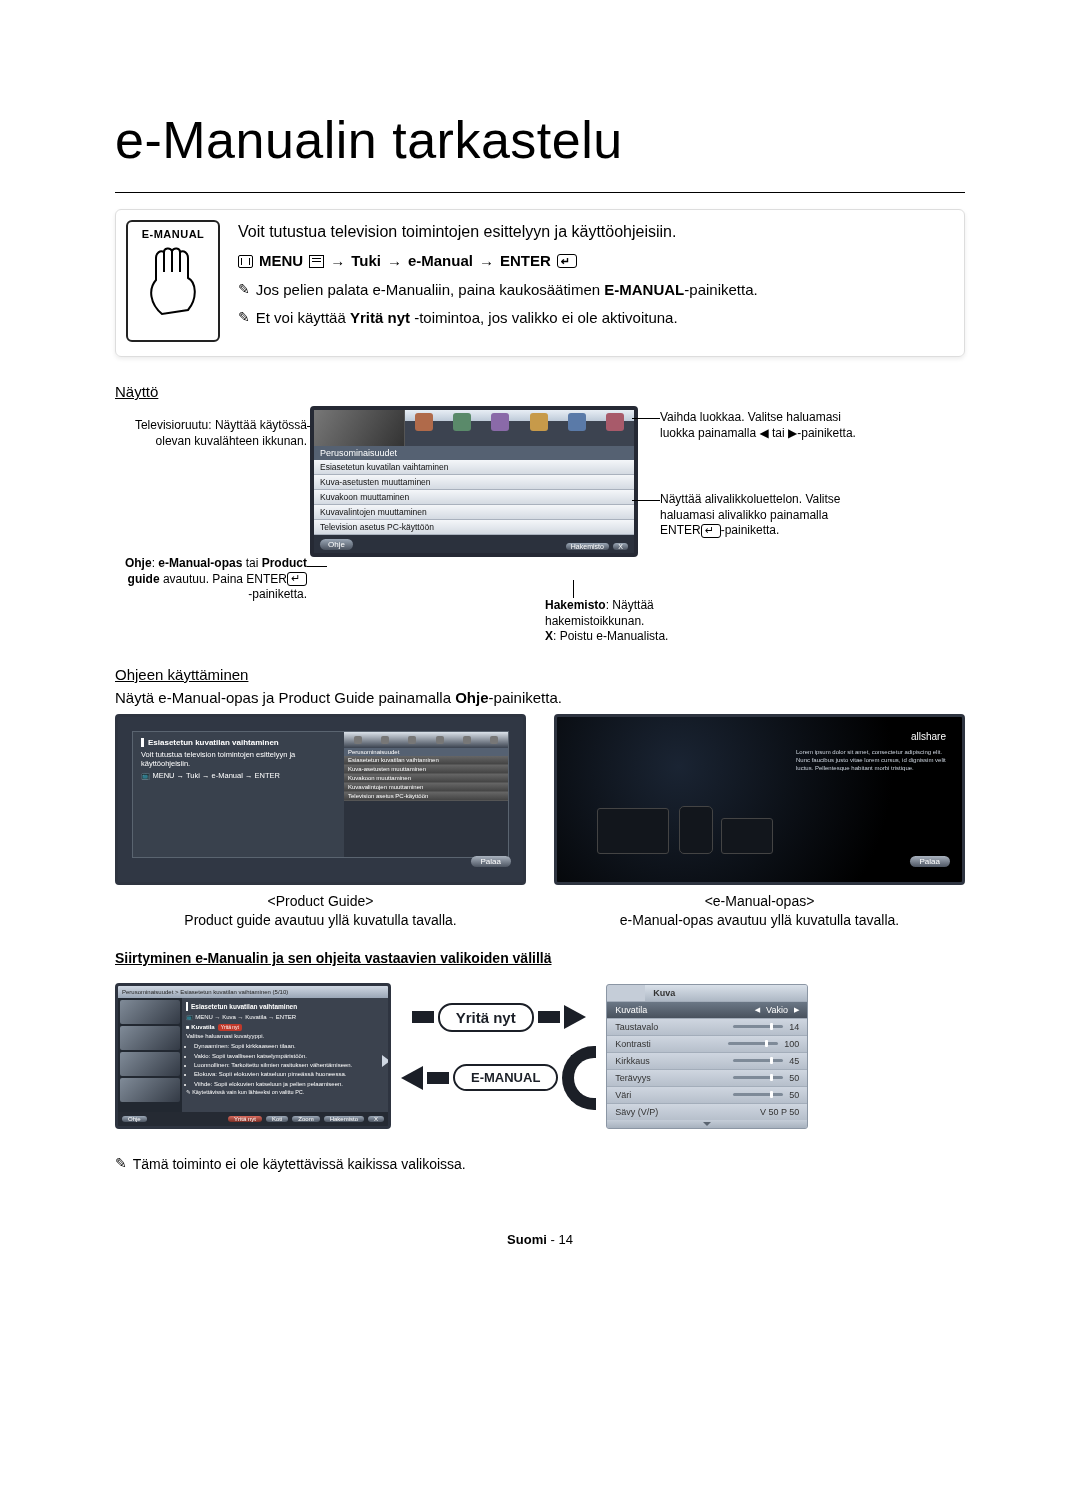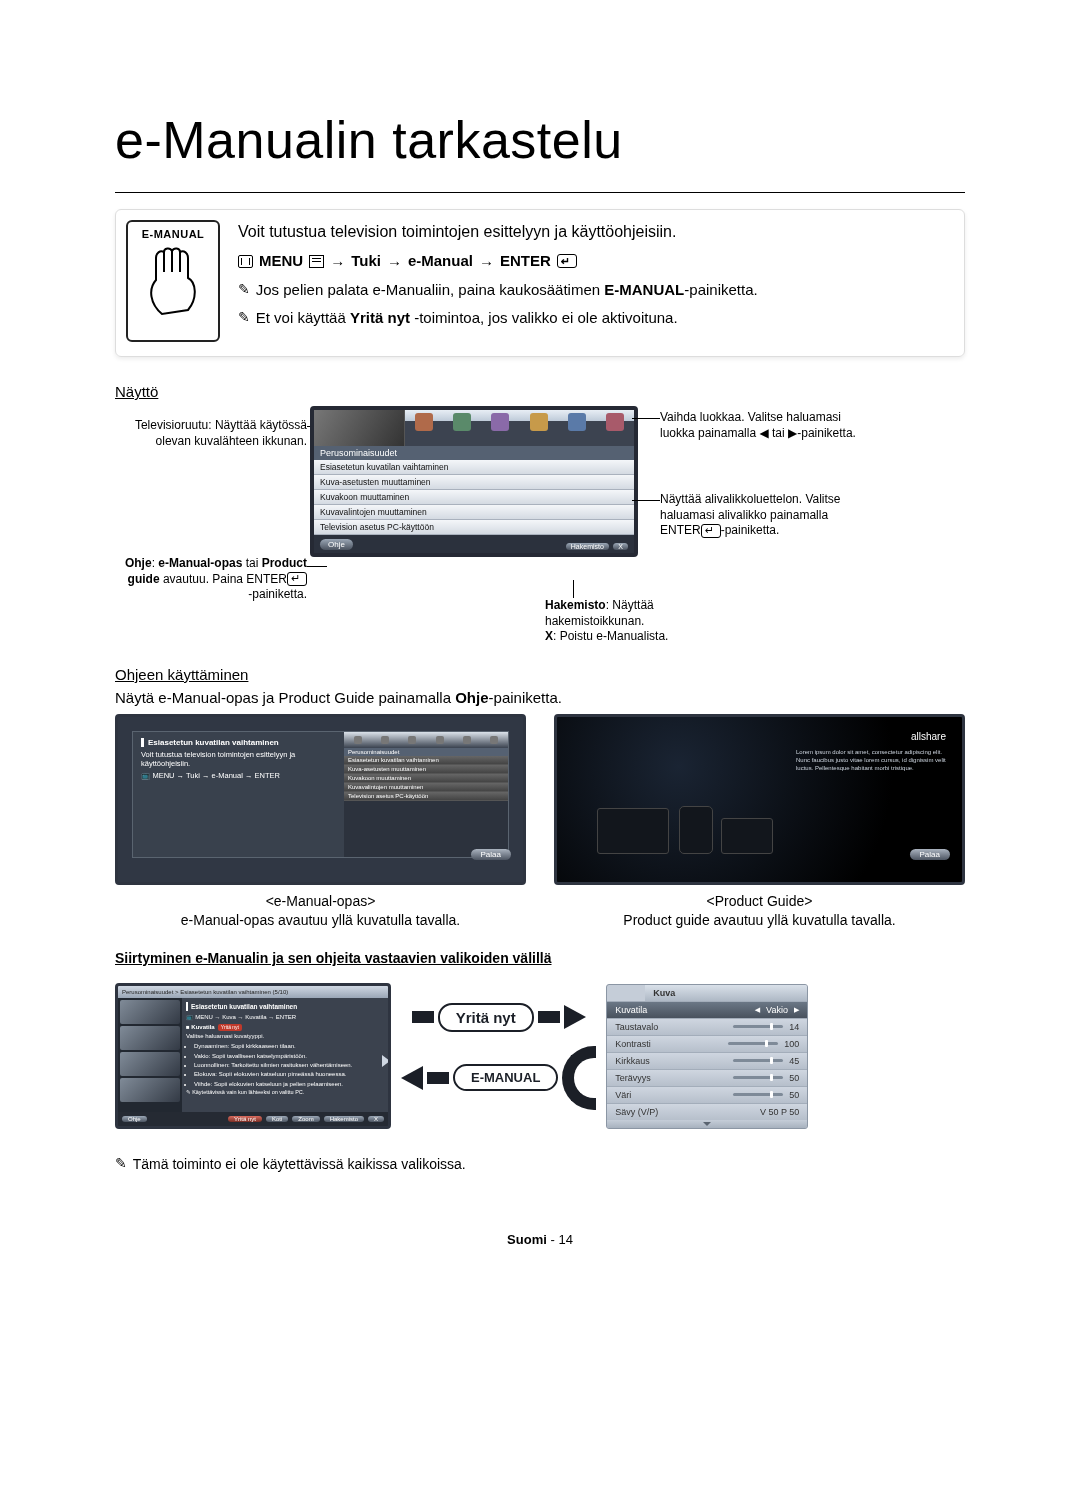--- a/index.html
+++ b/index.html
@@ -154,21 +154,21 @@
     background:#39414d; border:1px solid #5a6470;
     display:flex;
   }
   .hs-left { width:52%; padding:6px 8px; color:#fff; font-size:7.5px; }
   .hs-left .ttl{font-size:8px;font-weight:bold;border-left:3px solid #fff;padding-left:4px;margin-bottom:3px;}
   .hs-right {flex:1;background:#2c323d;display:flex;flex-direction:column;}
   .hs-right .bar{height:16px;background:linear-gradient(#dbe2ea,#3a424f);display:flex;justify-content:space-around;align-items:center;}
   .hs-right .bar i{width:8px;height:8px;background:#777;border-radius:2px;display:block;}
   .hs-right .lst div{font-size:6px;color:#fff;padding:1px 4px;border-bottom:1px solid #555;background:linear-gradient(#666,#444);}
   .back-pill{
-    position:absolute;right:12px;bottom:22px;
+    position:absolute;right:12px;bottom:15px;
     font-size:8px;color:#fff;padding:1px 10px;border-radius:8px;
     background:linear-gradient(#aab3bf,#4d5562);
   }
   .allshare{
     position:absolute;right:16px;top:14px;color:#fff;font-size:10px;
   }
   .blurb{
     position:absolute;right:16px;top:32px;width:150px;color:#ccd4de;font-size:6px;line-height:1.3;
   }
   .devices{
@@ -397,26 +397,26 @@
       <div class="devices">
         <div class="dev a"></div>
           <div class="dev b"></div>
           <div class="dev c"></div>
       </div>
       <span class="back-pill">Palaa</span>
     </div>
   </div>
   <div class="caption-row">
     <div>
+      <div class="lbl">&lt;Product Guide&gt;</div>
+      <div>Product guide avautuu yllä kuvatulla tavalla.</div>
+    </div>
+    <div>
       <div class="lbl">&lt;e-Manual-opas&gt;</div>
       <div>e-Manual-opas avautuu yllä kuvatulla tavalla.</div>
-    </div>
-    <div>
-      <div class="lbl">&lt;Product Guide&gt;</div>
-      <div>Product guide avautuu yllä kuvatulla tavalla.</div>
     </div>
   </div>
 
   <div class="section-head2">Siirtyminen e-Manualin ja sen ohjeita vastaavien valikoiden välillä</div>
   <div class="switch-row">
 
     <div class="sw-shot">
       <div class="hdr">Perusominaisuudet &gt; Esiasetetun kuvatilan vaihtaminen (5/10)</div>
       <div class="body">
         <div class="sb">

